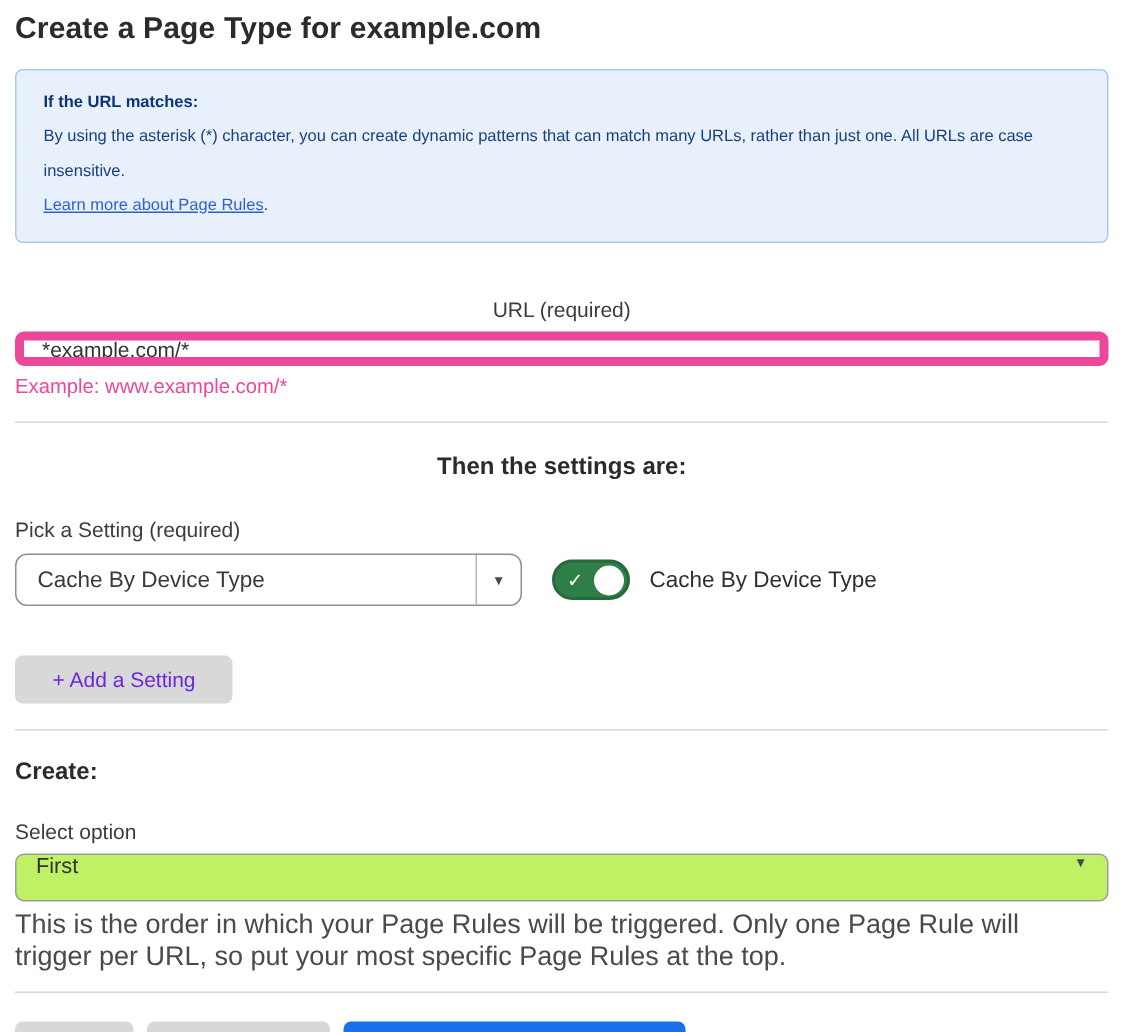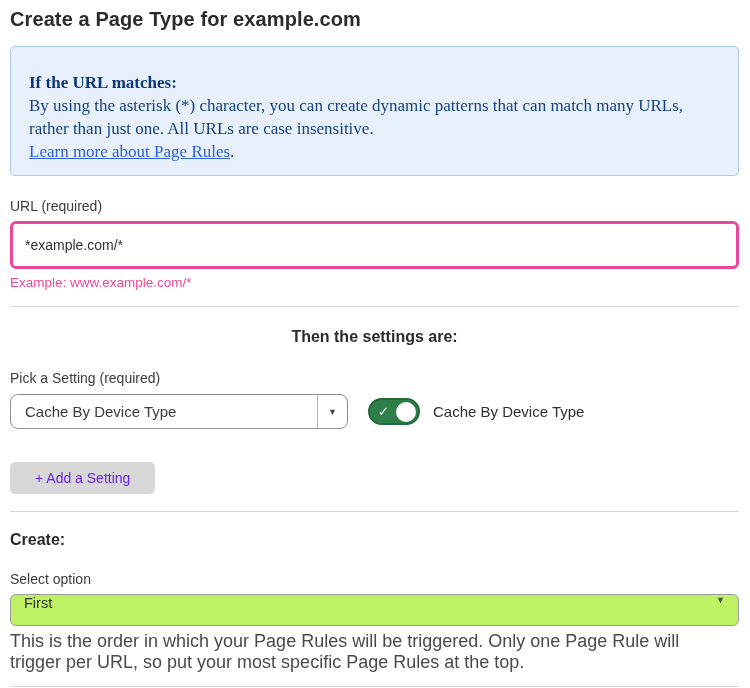--- a/index.html
+++ b/index.html
@@ -19,47 +19,46 @@
     color: #2b2b2b;
     letter-spacing: 0.1px;
   }
 
   
   .info-box {
     margin-top: 15px;
     background: #e8f1fb;
     border: 1px solid #aac9ec;
     border-radius: 5px;
-    padding: 24px 18px 12px 18px;
-    font-size: 17px;
+    padding: 10px 18px 12px 18px;
+    font-size: 11px;
     line-height: 23px;
     color: #16407e;
-    font-family: Liberation Serif, serif;
   }
   .info-box .info-heading {
     font-weight: bold;
     color: #0b3577;
   }
   .info-box .info-link {
     color: #2f5fd0;
     text-decoration: underline;
     cursor: pointer;
   }
 
   .field-label {
     font-size: 14px;
     color: #3c3c3c;
   }
 
   .url-input {
     display: block;
     width: 100%;
-    height: 48px;
+    height: 23px;
     margin-top: 7px;
-    border: 3px solid #ec4899;
+    border: 6px solid #ec4899;
     border-radius: 6px;
     padding: 0 12px;
     font-size: 14px;
     color: #333333;
     font-family: "Liberation Sans", "DejaVu Sans", sans-serif;
     background: #ffffff;
     outline: none;
   }
 
   .example-text {
@@ -233,21 +232,21 @@
 <div class="page">
 
   <h1 class="page-title">Create a Page Type for example.com</h1>
 
   <div class="info-box">
     <div class="info-heading">If the URL matches:</div>
     <div class="info-body">By using the asterisk (*) character, you can create dynamic patterns that can match many URLs, rather than just one. All URLs are case insensitive.</div>
     <div><a class="info-link">Learn more about Page Rules</a><span>.</span></div>
   </div>
 
-  <div class="field-label" style="margin-top:22px;">URL (required)</div>
+  <div class="field-label" style="margin-top:36px;text-align:center;">URL (required)</div>
   <input class="url-input" type="text" value="*example.com/*" style="">
   <div class="example-text">Example: www.example.com/*</div>
 
   <hr class="divider d1">
 
   <div class="section-heading mt-settings">Then the settings are:</div>
 
   <div class="field-label mt-pick">Pick a Setting (required)</div>
 
   <div class="setting-row">

